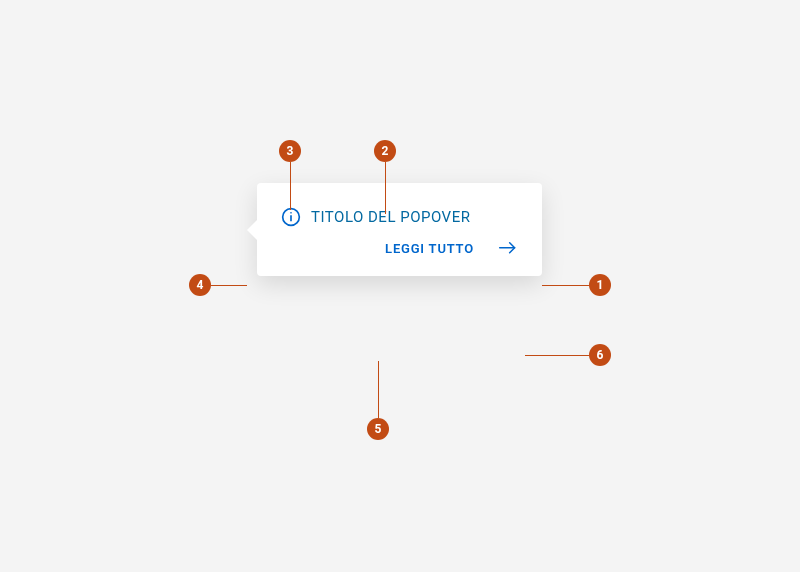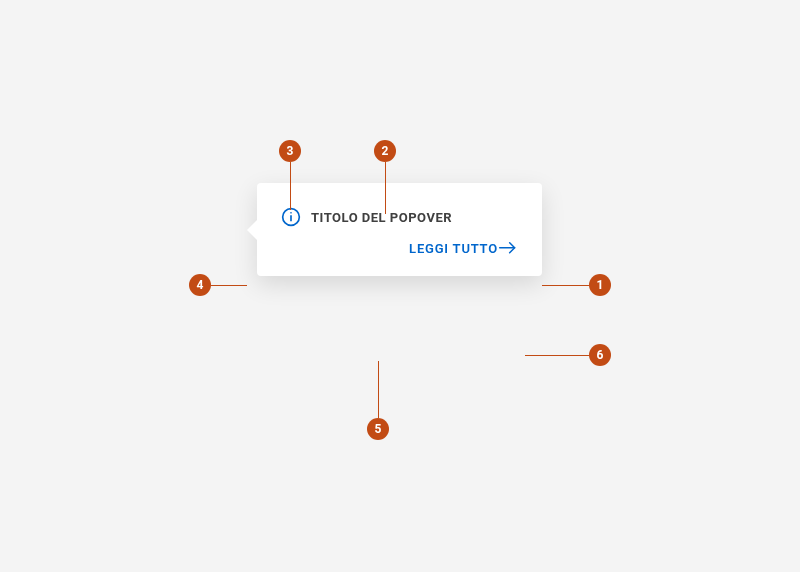--- a/index.html
+++ b/index.html
@@ -35,39 +35,39 @@
       display: flex;
       align-items: center;
       gap: 10px;
       margin-bottom: 14px;
     }
     .info-icon {
       width: 20px; height: 20px;
       flex-shrink: 0;
     }
     .popover-title {
-      font-size: 13px;
-      font-weight: 700;
+      font-size: 15px;
+      font-weight: 400;
       letter-spacing: 0.5px;
-      color: #404040;
+      color: #0369a1;
     }
     .popover-body {
       font-size: 15px;
       line-height: 1.6;
       color: #4a4a4a;
       margin-bottom: 18px;
     }
     .popover-footer {
       display: flex;
       justify-content: flex-end;
     }
     .read-more {
       display: inline-flex;
       align-items: center;
-      gap: 0;
+      gap: 24px;
       font-size: 13px;
       font-weight: 600;
       letter-spacing: 0.8px;
       color: #0066cc;
       text-decoration: none;
       cursor: pointer;
       text-align: right;
     }
     .arrow-right-icon { width: 20px; height: 14px; }
     .marker {

